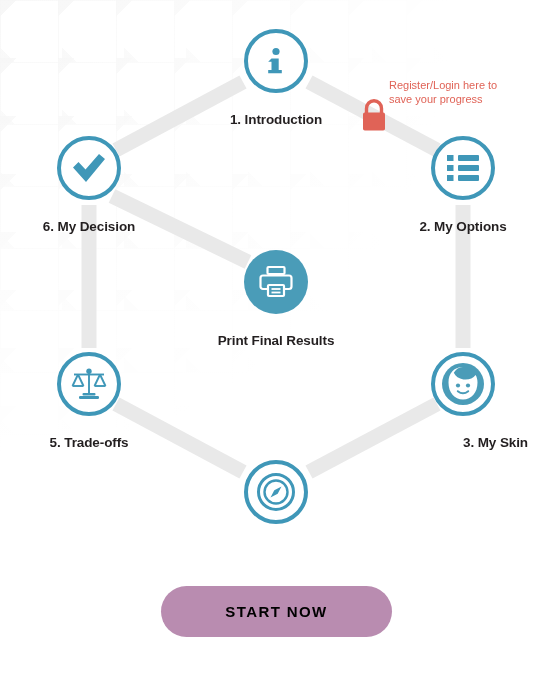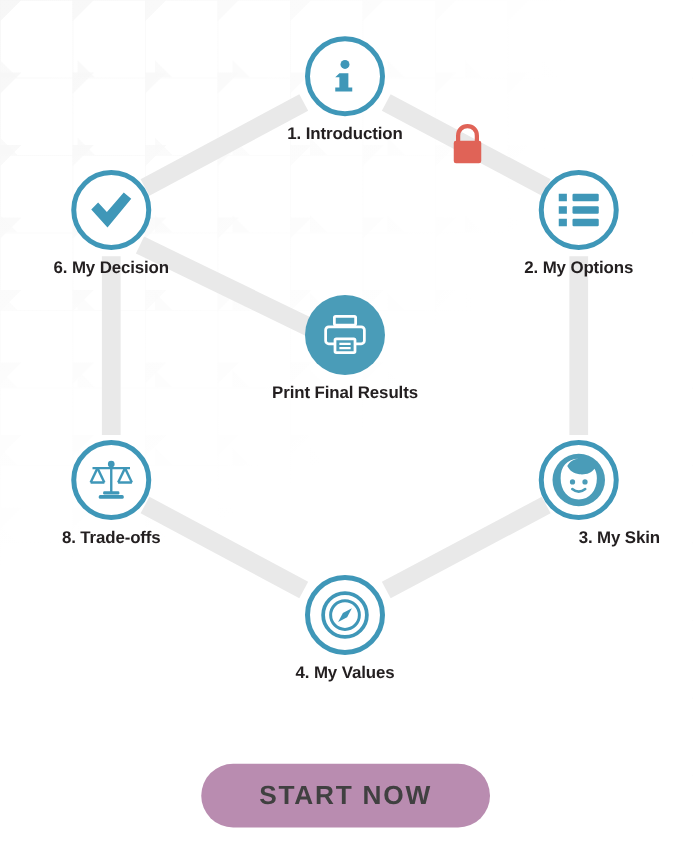--- a/index.html
+++ b/index.html
@@ -67,21 +67,21 @@
   .node-circle.ring {
     border: 4px solid #3f97b8;
   }
 
   .node-circle.filled {
     background: #4a9cb8;
     border: none;
   }
 
   .node-label {
-    margin-top: 6px;
+    margin-top: 19px;
     font-size: 13.5px;
     font-weight: bold;
     color: #231f20;
     letter-spacing: -0.1px;
     white-space: nowrap;
   }
 
   .node-label.center-label {
     font-size: 13.5px;
   }
@@ -100,29 +100,29 @@
     top: 78px;
     width: 140px;
     font-size: 11px;
     line-height: 14px;
     color: #e06357;
   }
 
   #start-now {
     position: absolute;
     left: 161px;
-    top: 611px;
+    top: 586px;
     width: 231px;
     height: 51px;
     border: none;
     border-radius: 26px;
     background: #b98cb0;
-    color: #404040;
+    color: #000000;
     font-family: "Liberation Sans", sans-serif;
-    font-size: 21px;
+    font-size: 15px;
     font-weight: bold;
     letter-spacing: 1.4px;
     cursor: pointer;
   }
 </style>
 </head>
 <body>
 
 <div id="app">
 
@@ -188,54 +188,53 @@
   </div>
 
   <div class="node" style="left:276px; top:460px;">
     <div class="node-circle ring">
       <svg width="40" height="40" viewBox="0 0 40 40">
         <circle cx="20" cy="20" r="17.5" fill="none" stroke="#3f97b8" stroke-width="3"></circle>
         <circle cx="20" cy="20" r="11.5" fill="none" stroke="#3f97b8" stroke-width="2.4"></circle>
         <path d="M25.5 14.5 L18.3 18.3 L14.5 25.5 L21.7 21.7 Z" fill="#3f97b8"></path>
       </svg>
     </div>
-    <div class="node-label">4. My Values</div>
   </div>
 
   <div class="node" style="left:89px; top:352px;">
     <div class="node-circle ring">
       <svg width="38" height="36" viewBox="0 0 38 36">
         <g stroke="#3f97b8" fill="none" stroke-width="1.9">
           <line x1="4" y1="8.5" x2="34" y2="8.5"></line>
           <line x1="19" y1="7" x2="19" y2="28"></line>
           <line x1="8" y1="8.5" x2="2.5" y2="20"></line>
           <line x1="8" y1="8.5" x2="13.5" y2="20"></line>
           <line x1="2.5" y1="20" x2="13.5" y2="20"></line>
           <line x1="30" y1="8.5" x2="24.5" y2="20"></line>
           <line x1="30" y1="8.5" x2="35.5" y2="20"></line>
           <line x1="24.5" y1="20" x2="35.5" y2="20"></line>
         </g>
         <circle cx="19" cy="5.2" r="2.7" fill="#3f97b8"></circle>
         <rect x="12.5" y="27" width="13" height="2.6" rx="1" fill="#3f97b8"></rect>
         <rect x="9" y="30" width="20" height="3" rx="1.2" fill="#3f97b8"></rect>
       </svg>
     </div>
-    <div class="node-label">8. Trade-offs</div>
+    <div class="node-label">5. Trade-offs</div>
   </div>
 
   <div class="node" style="left:89px; top:136px;text-align:center;">
     <div class="node-circle ring">
       <svg width="36" height="32" viewBox="0 0 36 32">
         <path d="M2 15.5 L7.5 10 L14.5 17.5 L28 2 L34 7 L15 30 Z" fill="#3f97b8"></path>
       </svg>
     </div>
     <div class="node-label">6. My Decision</div>
   </div>
 
-  <div class="node" style="left:276px; top:236px;text-align:center;">
+  <div class="node" style="left:276px; top:250px;text-align:center;">
     <div class="node-circle filled">
       <svg width="36" height="34" viewBox="0 0 36 34">
         <g stroke="#ffffff" stroke-width="2.2" fill="none">
           <rect x="9.5" y="2" width="17" height="7" rx="1"></rect>
           <rect x="2.5" y="10.5" width="31" height="13.5" rx="2.5"></rect>
           <rect x="10" y="20" width="16" height="11" rx="1" fill="#4a9cb8"></rect>
           <line x1="13.5" y1="24" x2="22.5" y2="24" stroke-width="1.8"></line>
           <line x1="13.5" y1="27.5" x2="22.5" y2="27.5" stroke-width="1.8"></line>
         </g>
       </svg>
@@ -243,16 +242,21 @@
     <div class="node-label center-label">Print Final Results</div>
   </div>
 
   <div id="lock">
     <svg width="32" height="34" viewBox="0 0 32 34">
       <path d="M8.5 15 V10.5 C8.5 6 11.8 2.8 16 2.8 C20.2 2.8 23.5 6 23.5 10.5 V15" fill="none" stroke="#e06357" stroke-width="3.4"></path>
       <rect x="5" y="14.5" width="22" height="18" rx="1.8" fill="#e06357"></rect>
     </svg>
   </div>
 
+  <div id="register-note">
+    <span>Register/Login here to</span>
+    <br>
+    <span>save your progress</span>
+  </div>
 
   <button id="start-now">START NOW</button>
 
 </div>
 
 </body></html>

